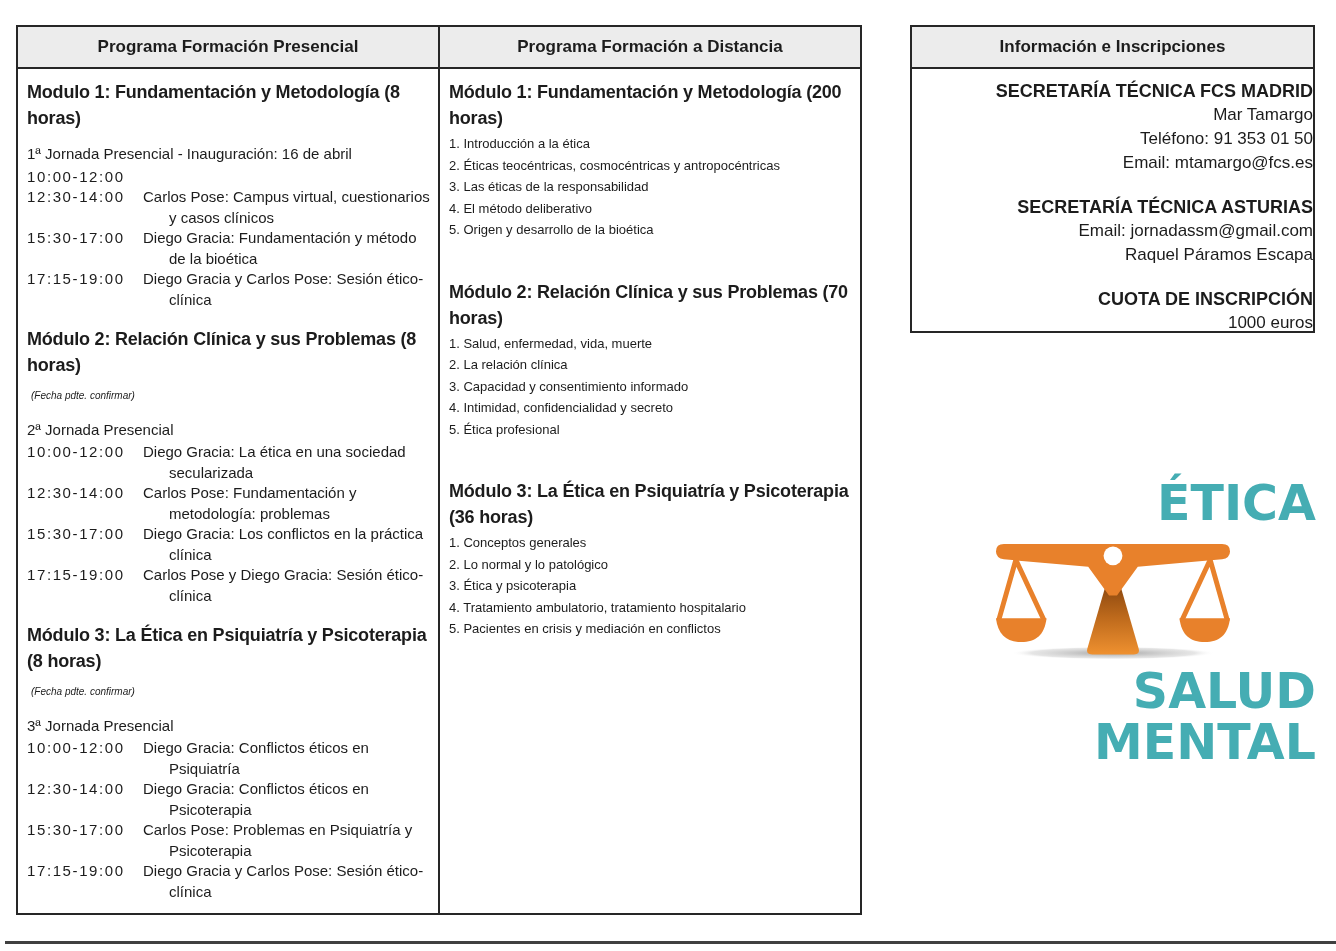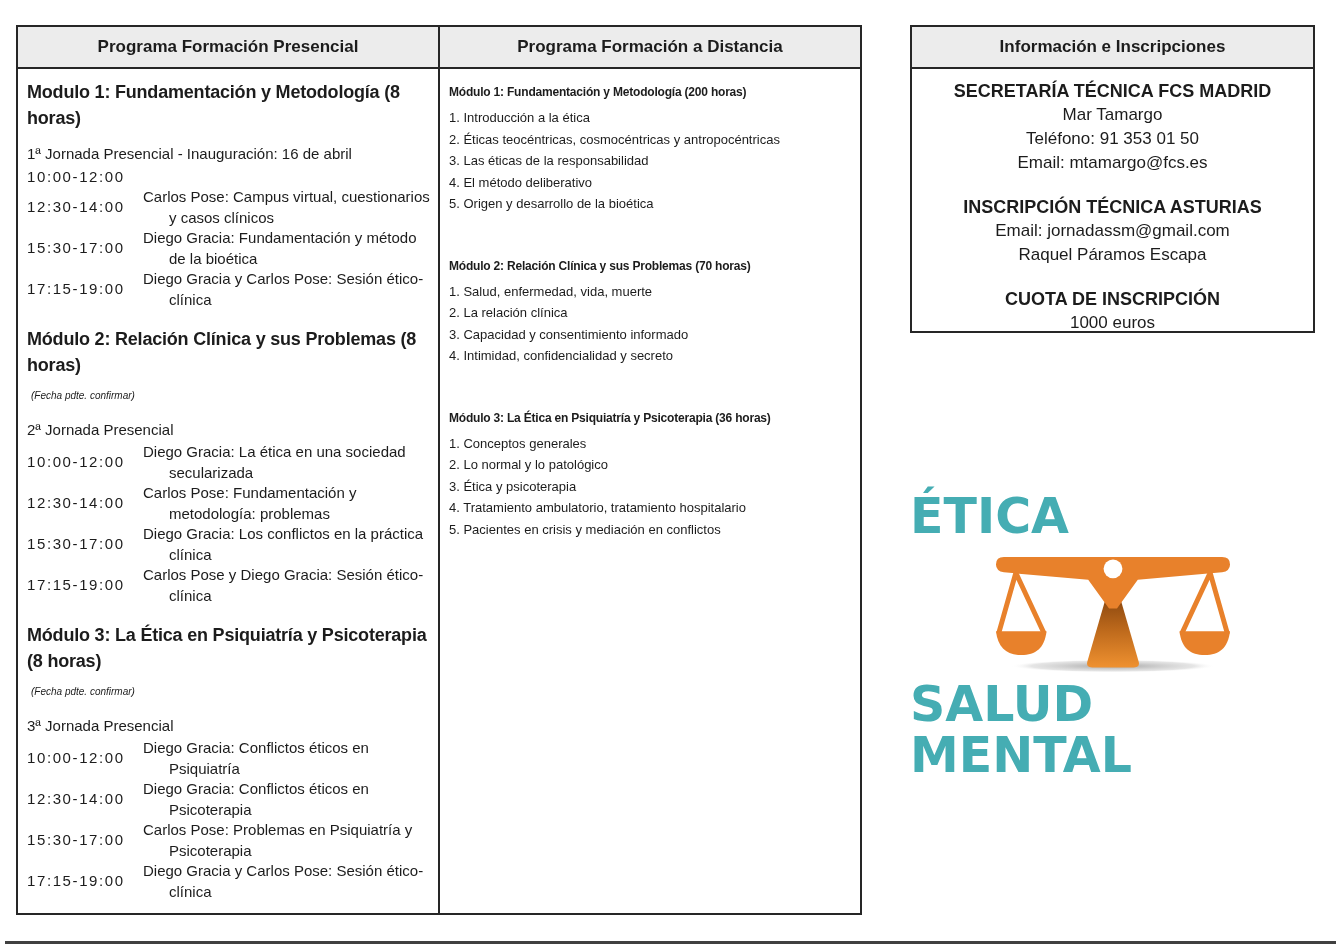--- a/index.html
+++ b/index.html
@@ -24,43 +24,43 @@
   .thead .th:first-child{border-right:2px solid var(--border);}
   .tbody{flex:1;display:flex;overflow:hidden;}
   .col{flex:1;padding:10px 3px 8px 9px;box-sizing:border-box;overflow:hidden;}
   .col-presencial{border-right:2px solid var(--border);}
   
   .p-module{margin-top:16px;}
   .p-module:first-child{margin-top:0;}
   .p-title{font-size:18px;font-weight:bold;line-height:26px;letter-spacing:-0.2px;}
   .p-note{font-style:italic;font-size:10px;line-height:20.5px;margin:8px 0 0 4px;}
   .p-session{font-weight:normal;font-size:15px;line-height:20.5px;margin:13px 0 2px;}
-  .entry{display:flex;font-size:15px;line-height:20.5px;align-items:center;}
+  .entry{display:flex;font-size:15px;line-height:20.5px;}
   .entry .time{width:116px;flex:none;letter-spacing:1.6px;}
   .entry .etext{flex:1;padding-left:26px;text-indent:-26px;}
   
   .d-module{margin-top:38px;}
   .d-module:first-child{margin-top:0;}
-  .d-title{font-size:12px;font-weight:bold;line-height:26px;letter-spacing:-0.2px;margin-bottom:2px;}
+  .d-title{font-size:18px;font-weight:bold;line-height:26px;letter-spacing:-0.2px;margin-bottom:2px;}
   .d-item{font-size:13px;line-height:21.5px;}
   
   .info-box{
     position:absolute;left:910px;top:25px;width:405px;height:308px;
     border:2px solid var(--border);box-sizing:border-box;background:#fff;
     display:flex;flex-direction:column;
   }
   .info-header{flex:none;height:40px;background:var(--header-bg);
     border-bottom:2px solid var(--border);display:flex;align-items:center;
     justify-content:center;font-weight:bold;font-size:17px;}
   .info-body{flex:1;text-align:center;padding-top:10px;}
-  .info-section{margin-bottom:20px;}
+  .info-section{margin-bottom:20px;text-align:right;}
   .info-title{font-weight:bold;font-size:18px;line-height:24px;}
   .info-line{font-size:17px;line-height:24px;}
   
-  .logo{position:absolute;left:910px;top:491px;width:406px;text-align:left;}
+  .logo{position:absolute;left:910px;top:478px;width:406px;text-align:right;}
   .logo-word{font-family:"DejaVu Sans",sans-serif;font-weight:bold;
     color:var(--teal);font-size:49px;line-height:51px;letter-spacing:0;}
   .logo svg{display:block;margin:5px auto 6px;}
   .logo-word.mid{margin-top:6px;}
   
   .bottom-rule{position:absolute;left:5px;top:941px;width:1331px;height:3px;
     background:#404040;}
 </style>
 </head>
 <body>
@@ -144,20 +144,21 @@
             <div class="d-item">3. Las éticas de la responsabilidad</div>
             <div class="d-item">4. El método deliberativo</div>
             <div class="d-item">5. Origen y desarrollo de la bioética</div>
           </div>
           <div class="d-module">
             <div class="d-title">Módulo 2: Relación Clínica y sus Problemas (70 horas)</div>
             <div class="d-item">1. Salud, enfermedad, vida, muerte</div>
             <div class="d-item">2. La relación clínica</div>
             <div class="d-item">3. Capacidad y consentimiento informado</div>
             <div class="d-item">4. Intimidad, confidencialidad y secreto</div>
+            <div class="d-item">5. Ética profesional</div>
           </div>
           <div class="d-module">
             <div class="d-title">Módulo 3: La Ética en Psiquiatría y Psicoterapia (36 horas)</div>
             <div class="d-item">1. Conceptos generales</div>
             <div class="d-item">2. Lo normal y lo patológico</div>
             <div class="d-item">3. Ética y psicoterapia</div>
             <div class="d-item">4. Tratamiento ambulatorio, tratamiento hospitalario</div>
             <div class="d-item">5. Pacientes en crisis y mediación en conflictos</div>
           </div>
         </div>
@@ -167,21 +168,21 @@
   <div class="info-box">
     <div class="info-header">Información e Inscripciones</div>
     <div class="info-body" id="info-body">
         <div class="info-section">
           <div class="info-title">SECRETARÍA TÉCNICA FCS MADRID</div>
           <div class="info-line">Mar Tamargo</div>
           <div class="info-line">Teléfono: 91 353 01 50</div>
           <div class="info-line">Email: mtamargo@fcs.es</div>
         </div>
         <div class="info-section">
-          <div class="info-title">INSCRIPCIÓN TÉCNICA ASTURIAS</div>
+          <div class="info-title">SECRETARÍA TÉCNICA ASTURIAS</div>
           <div class="info-line">Email: jornadassm@gmail.com</div>
           <div class="info-line">Raquel Páramos Escapa</div>
         </div>
         <div class="info-section">
           <div class="info-title">CUOTA DE INSCRIPCIÓN</div>
           <div class="info-line">1000 euros</div>
         </div>
       </div>
   </div>
 

